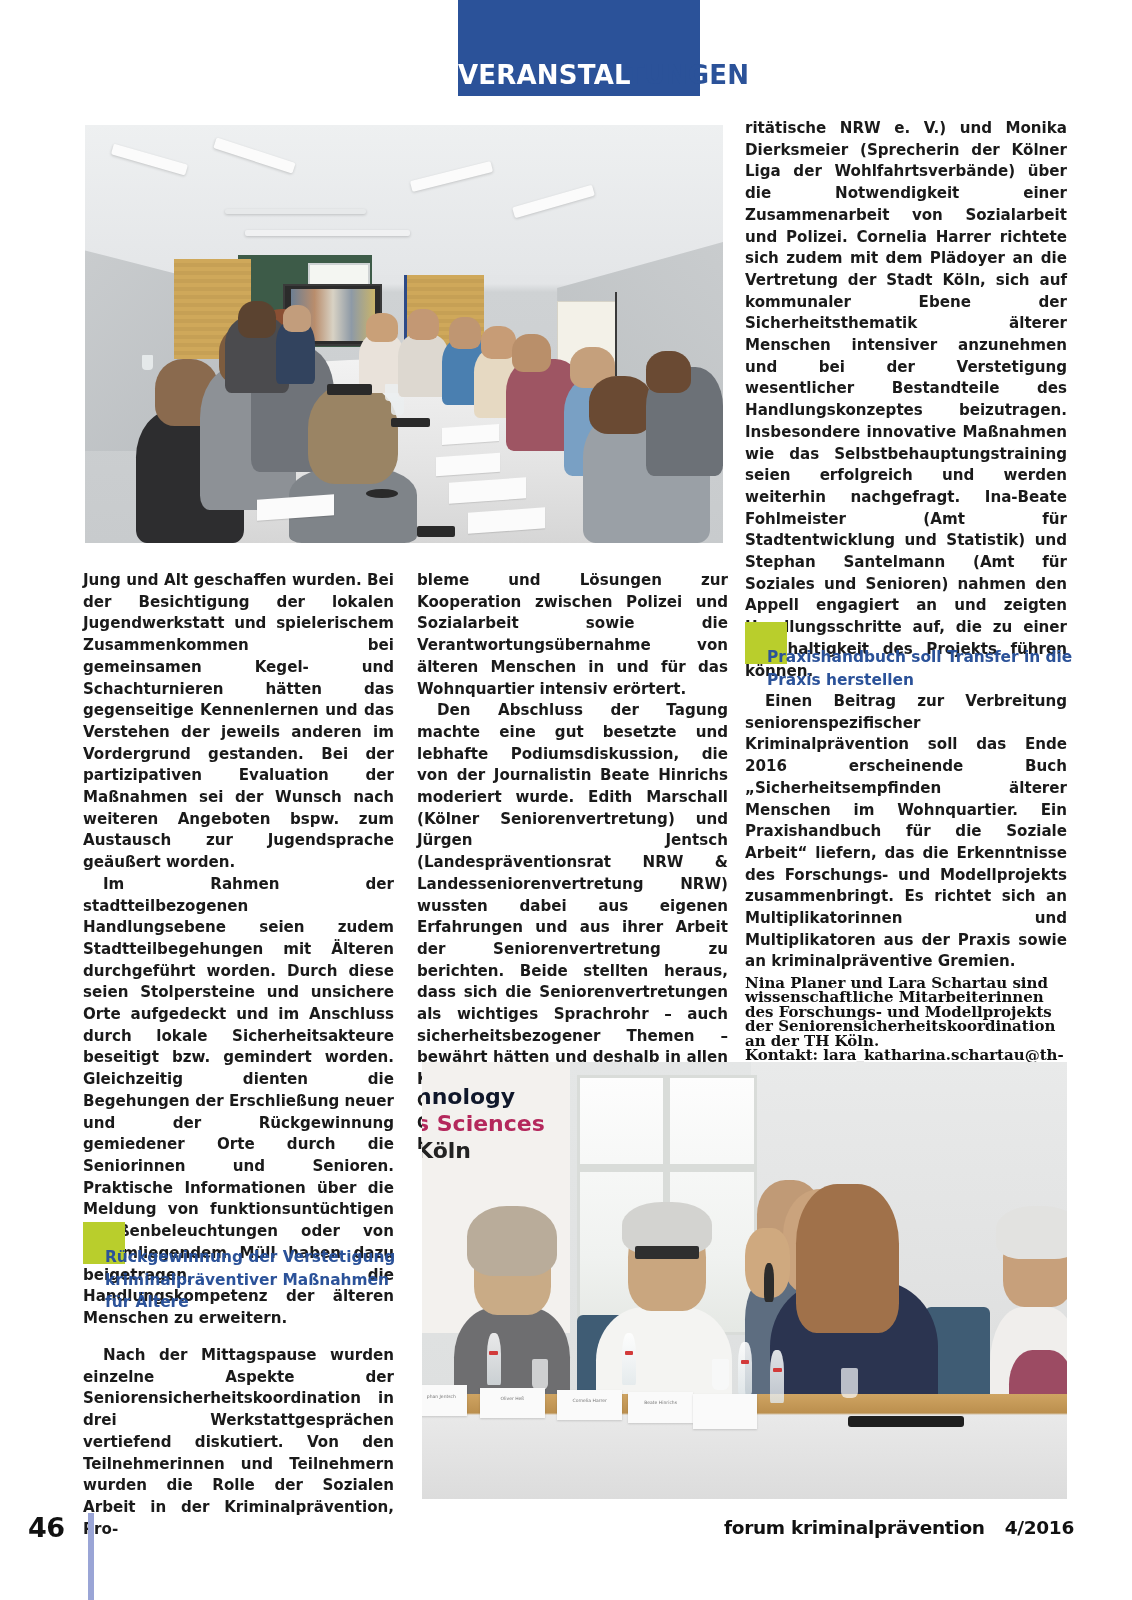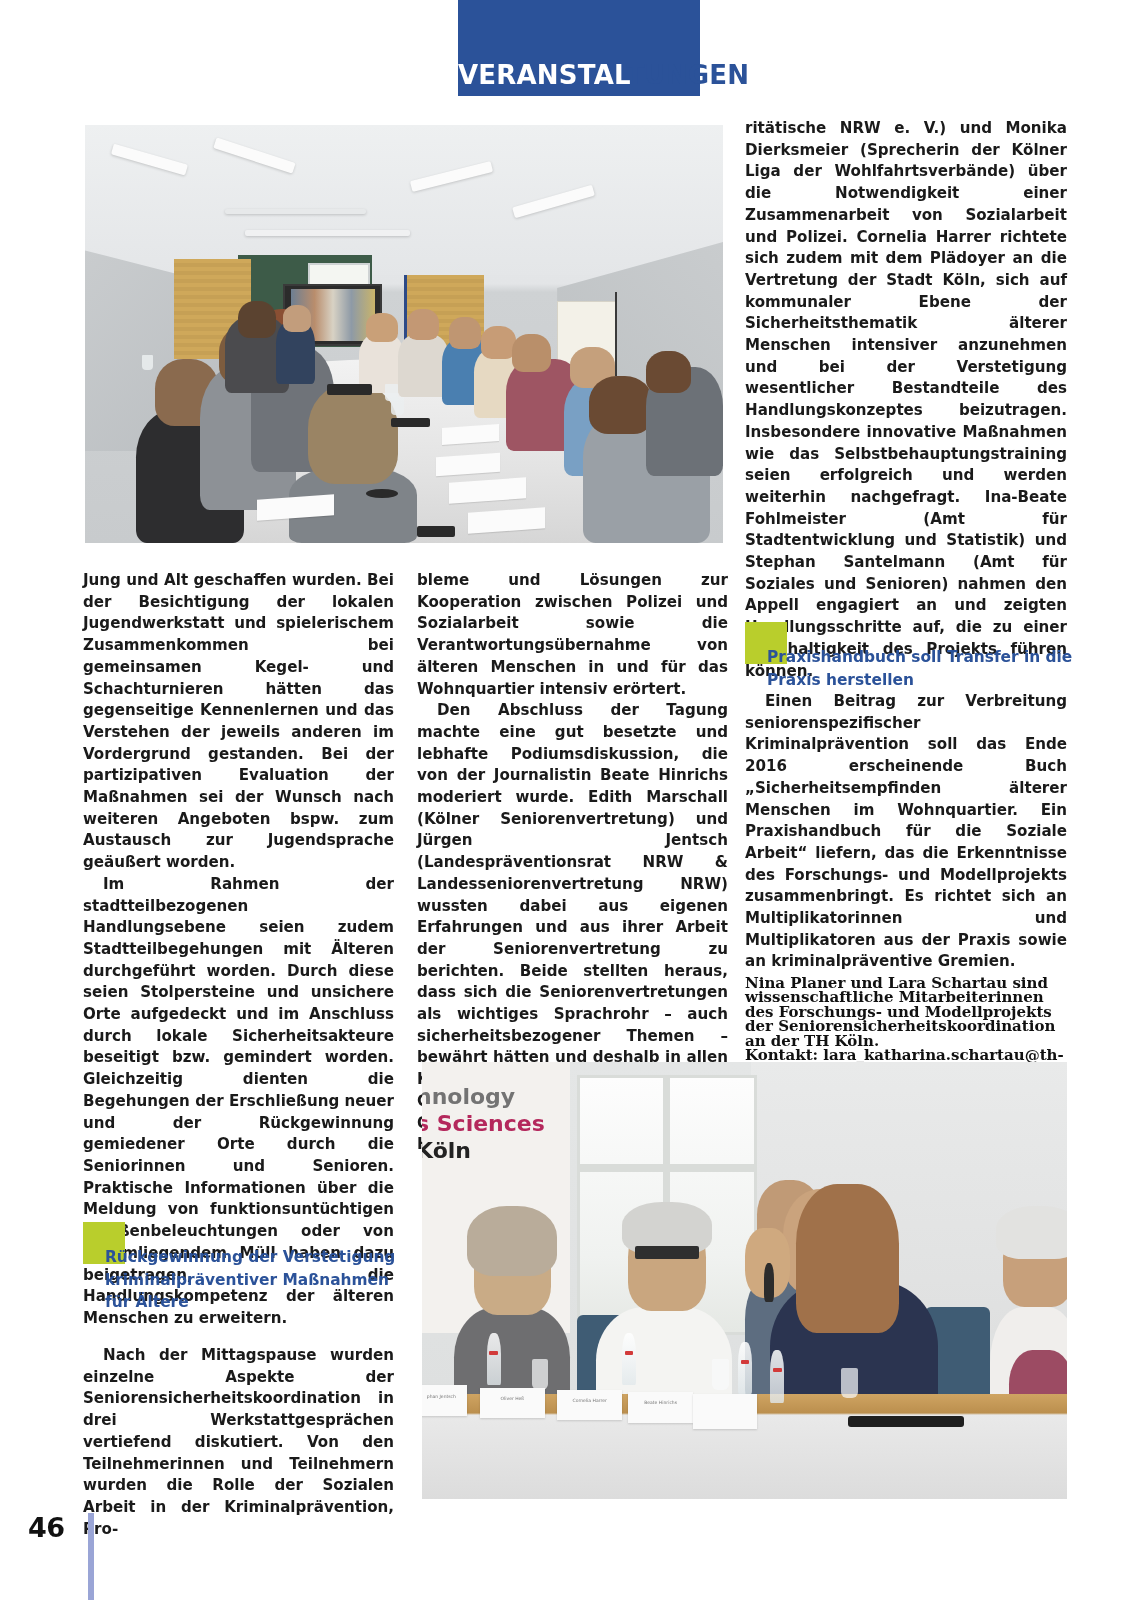--- a/index.html
+++ b/index.html
@@ -240,21 +240,21 @@
   .p2 { position: absolute; inset: 0; background: linear-gradient(180deg,#e4e6e6 0%, #dcdede 100%); }
   .p2-banner {
     position: absolute; left: 0; top: 0; width: 23%; height: 62%;
     background: #f3f1ee;
   }
   .p2-banner-t1, .p2-banner-t2, .p2-banner-t3 {
     position: absolute; left: -6px;
     font-family: "DejaVu Sans", "Liberation Sans", sans-serif;
     font-weight: bold; white-space: nowrap;
   }
-  .p2-banner-t1 { top: 8%;  font-size: 22px; color: #737373; }
+  .p2-banner-t1 { top: 8%;  font-size: 22px; color: #0f172a; }
   .p2-banner-t2 { top: 18%; font-size: 22px; color: #b4285c; }
   .p2-banner-t3 { top: 28%; font-size: 22px; color: #222; }
   .p2-window {
     position: absolute; left: 24%; top: 3%; width: 27%; height: 58%;
     background: linear-gradient(180deg,#fdfdfd 0%, #f0f2f0 70%, #e5e8e4 100%);
     border: 3px solid #d9dcd9;
   }
   .p2-window .mull {
     position: absolute; background: #d9dcd9;
   }
@@ -477,14 +477,17 @@
       <div class="nameplate" style="left:42%;top:76%;width:10%;height:8%;">
           <span></span>
         </div>
 
       <div style="position:absolute;left:66%;top:81%;width:18%;height:2.5%;background:#1f1f1f;border-radius:3px;"></div>
     </div>
   </div>
 
   <div class="page-number">46</div>
   <div class="footer-rule"></div>
+  <div class="footer-right">
+    <span>forum kriminalprävention</span><span class="issue">4/2016</span>
+  </div>
 
 </div>
 
 </body></html>

